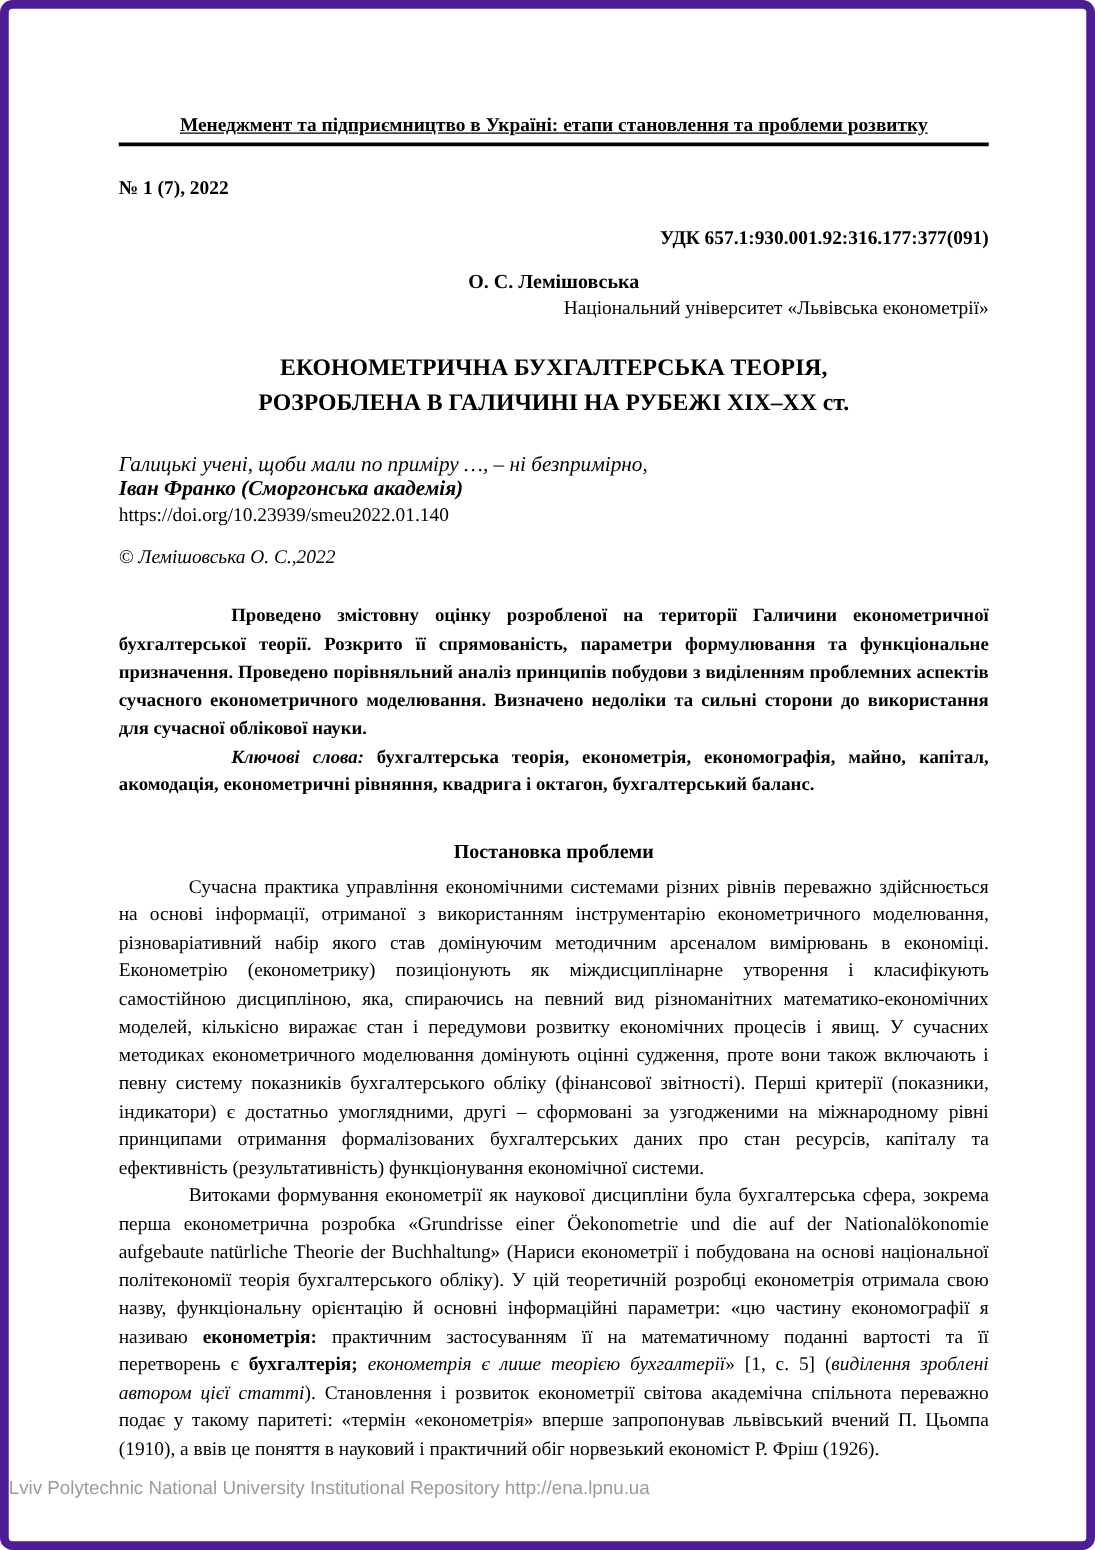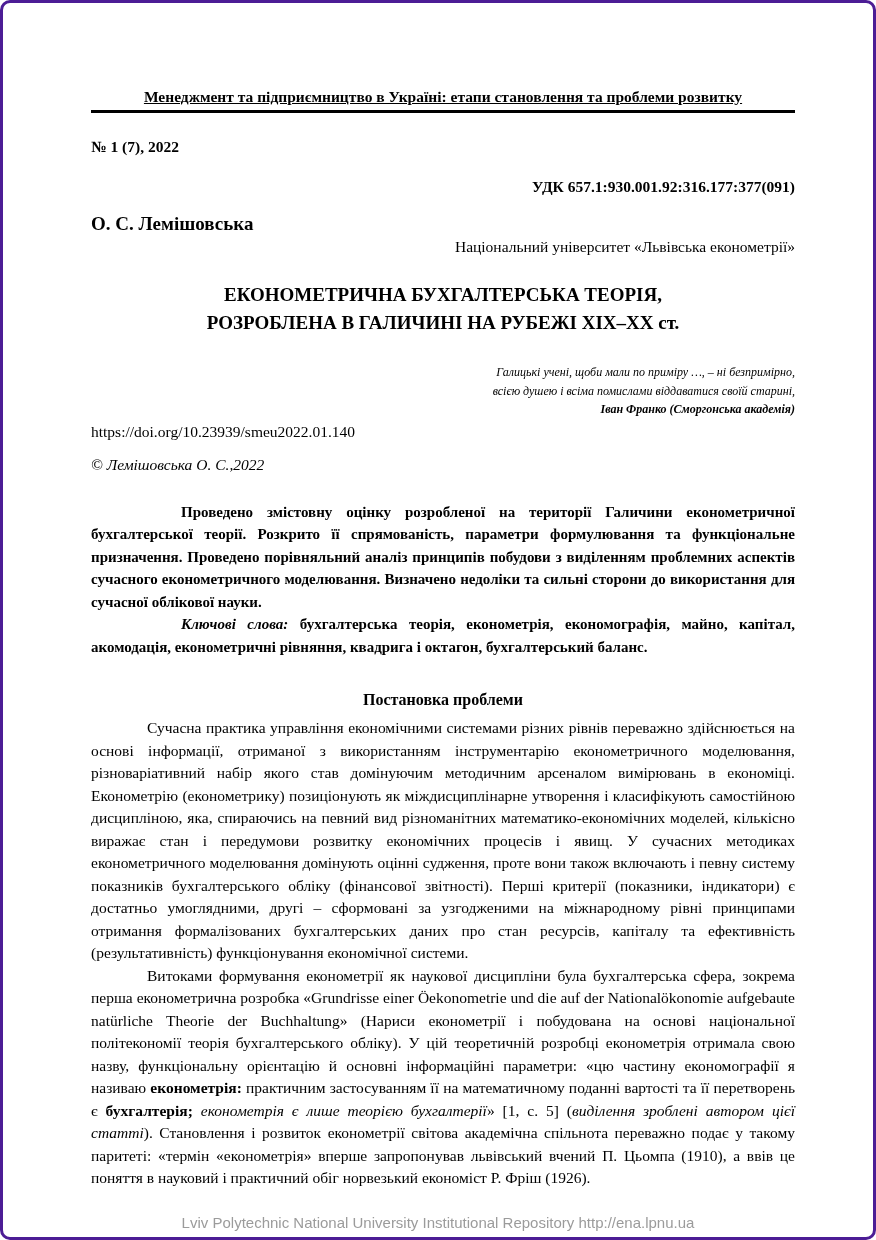--- a/index.html
+++ b/index.html
@@ -3,51 +3,51 @@
 <meta charset="utf-8">
 <style>
   html, body { margin: 0; padding: 0; background: #ffffff; }
   .page {
     position: relative;
     width: 876px;
     height: 1240px;
     background: #ffffff;
     color: #000000;
     font-family: "Liberation Serif", serif;
-    border: 3px solid #4c1d95;
+    border: 7px solid #4c1d95;
     border-radius: 10px;
     box-sizing: border-box;
     overflow: hidden;
   }
   .content { padding: 84px 78px 0 88px; }
 
   .journal-title {
     text-align: center;
     font-weight: bold;
     font-size: 15.5px;
     line-height: 20px;
     text-decoration: underline;
   }
   .header-rule { height: 3px; background: #000000; margin-top: 3px; }
   .issue { font-weight: bold; font-size: 15.5px; line-height: 20px; margin-top: 24px; }
 
   .udc { text-align: right; font-weight: bold; font-size: 15.5px; margin-top: 21px; }
-  .author { text-align: left; font-weight: bold; font-size: 19px; margin-top: 17px; }
+  .author { text-align: center; font-weight: bold; font-size: 16px; margin-top: 17px; }
   .affiliation { text-align: right; font-size: 15.5px; margin-top: 3px; }
 
   .article-title {
     margin: 25px 0 0 0;
     text-align: center;
     font-weight: bold;
     font-size: 19px;
     line-height: 28px;
   }
   .title-line { display: block; }
 
-  .epigraph { margin-top: 26px; text-align: right; font-style: italic; font-size: 12px; line-height: 18.5px; }
+  .epigraph { margin-top: 26px; font-style: italic; font-size: 17px; line-height: 18.5px; }
   .epigraph-attribution { font-weight: bold; }
 
   .doi { margin-top: 3px; font-size: 15.5px; line-height: 20px; }
   .copyright { margin-top: 13px; font-style: italic; font-size: 15.5px; line-height: 20px; }
 
   .abstract {
     margin-top: 26px;
     font-weight: bold;
     font-size: 15px;
     line-height: 22.5px;
@@ -72,23 +72,22 @@
   }
 
   .seg-normal { font-weight: normal; font-style: normal; }
   .seg-bold { font-weight: bold; }
   .seg-italic { font-style: italic; }
   .seg-bold-italic { font-weight: bold; font-style: italic; }
 
   .page-footer {
     position: absolute;
     left: 0;
-    bottom: 6px;
+    bottom: 34px;
     width: 100%;
-    text-align: center;
     font-family: "Liberation Sans", sans-serif;
     font-size: 15px;
     color: #9b9b9b;
   }
 </style>
 </head>
 <body>
 
 <div class="page">
   <div class="content">
@@ -104,21 +103,20 @@
     <div class="author">О. С. Лемішовська</div>
     <div class="affiliation">Національний університет «Львівська економетрії»</div>
 
     <h1 class="article-title">
       <span class="title-line">ЕКОНОМЕТРИЧНА БУХГАЛТЕРСЬКА ТЕОРІЯ,</span>
       <span class="title-line">РОЗРОБЛЕНА В ГАЛИЧИНІ НА РУБЕЖІ ХІХ–ХХ ст.</span>
     </h1>
 
     <div class="epigraph">
       <div class="epigraph-line">Галицькі учені, щоби мали по приміру …, – ні безпримірно,</div>
-      <div class="epigraph-line">всією душею і всіма помислами віддаватися своїй старині,</div>
       <div class="epigraph-attribution">Іван Франко (Сморгонська академія)</div>
     </div>
 
     <div class="doi">https://doi.org/10.23939/smeu2022.01.140</div>
 
     <div class="copyright">© Лемішовська О. С.,2022</div>
 
     <div class="abstract">Проведено змістовну оцінку розробленої на території Галичини економетричної бухгалтерської теорії. Розкрито її спрямованість, параметри формулювання та функціональне призначення. Проведено порівняльний аналіз принципів побудови з виділенням проблемних аспектів сучасного економетричного моделювання. Визначено недоліки та сильні сторони до використання для сучасної облікової науки.</div>
     <div class="abstract keywords"><span class="seg-bold-italic">Ключові слова: </span><span class="seg-bold">бухгалтерська теорія, економетрія, економографія, майно, капітал, акомодація, економетричні рівняння, квадрига і октагон, бухгалтерський баланс.</span></div>
 

